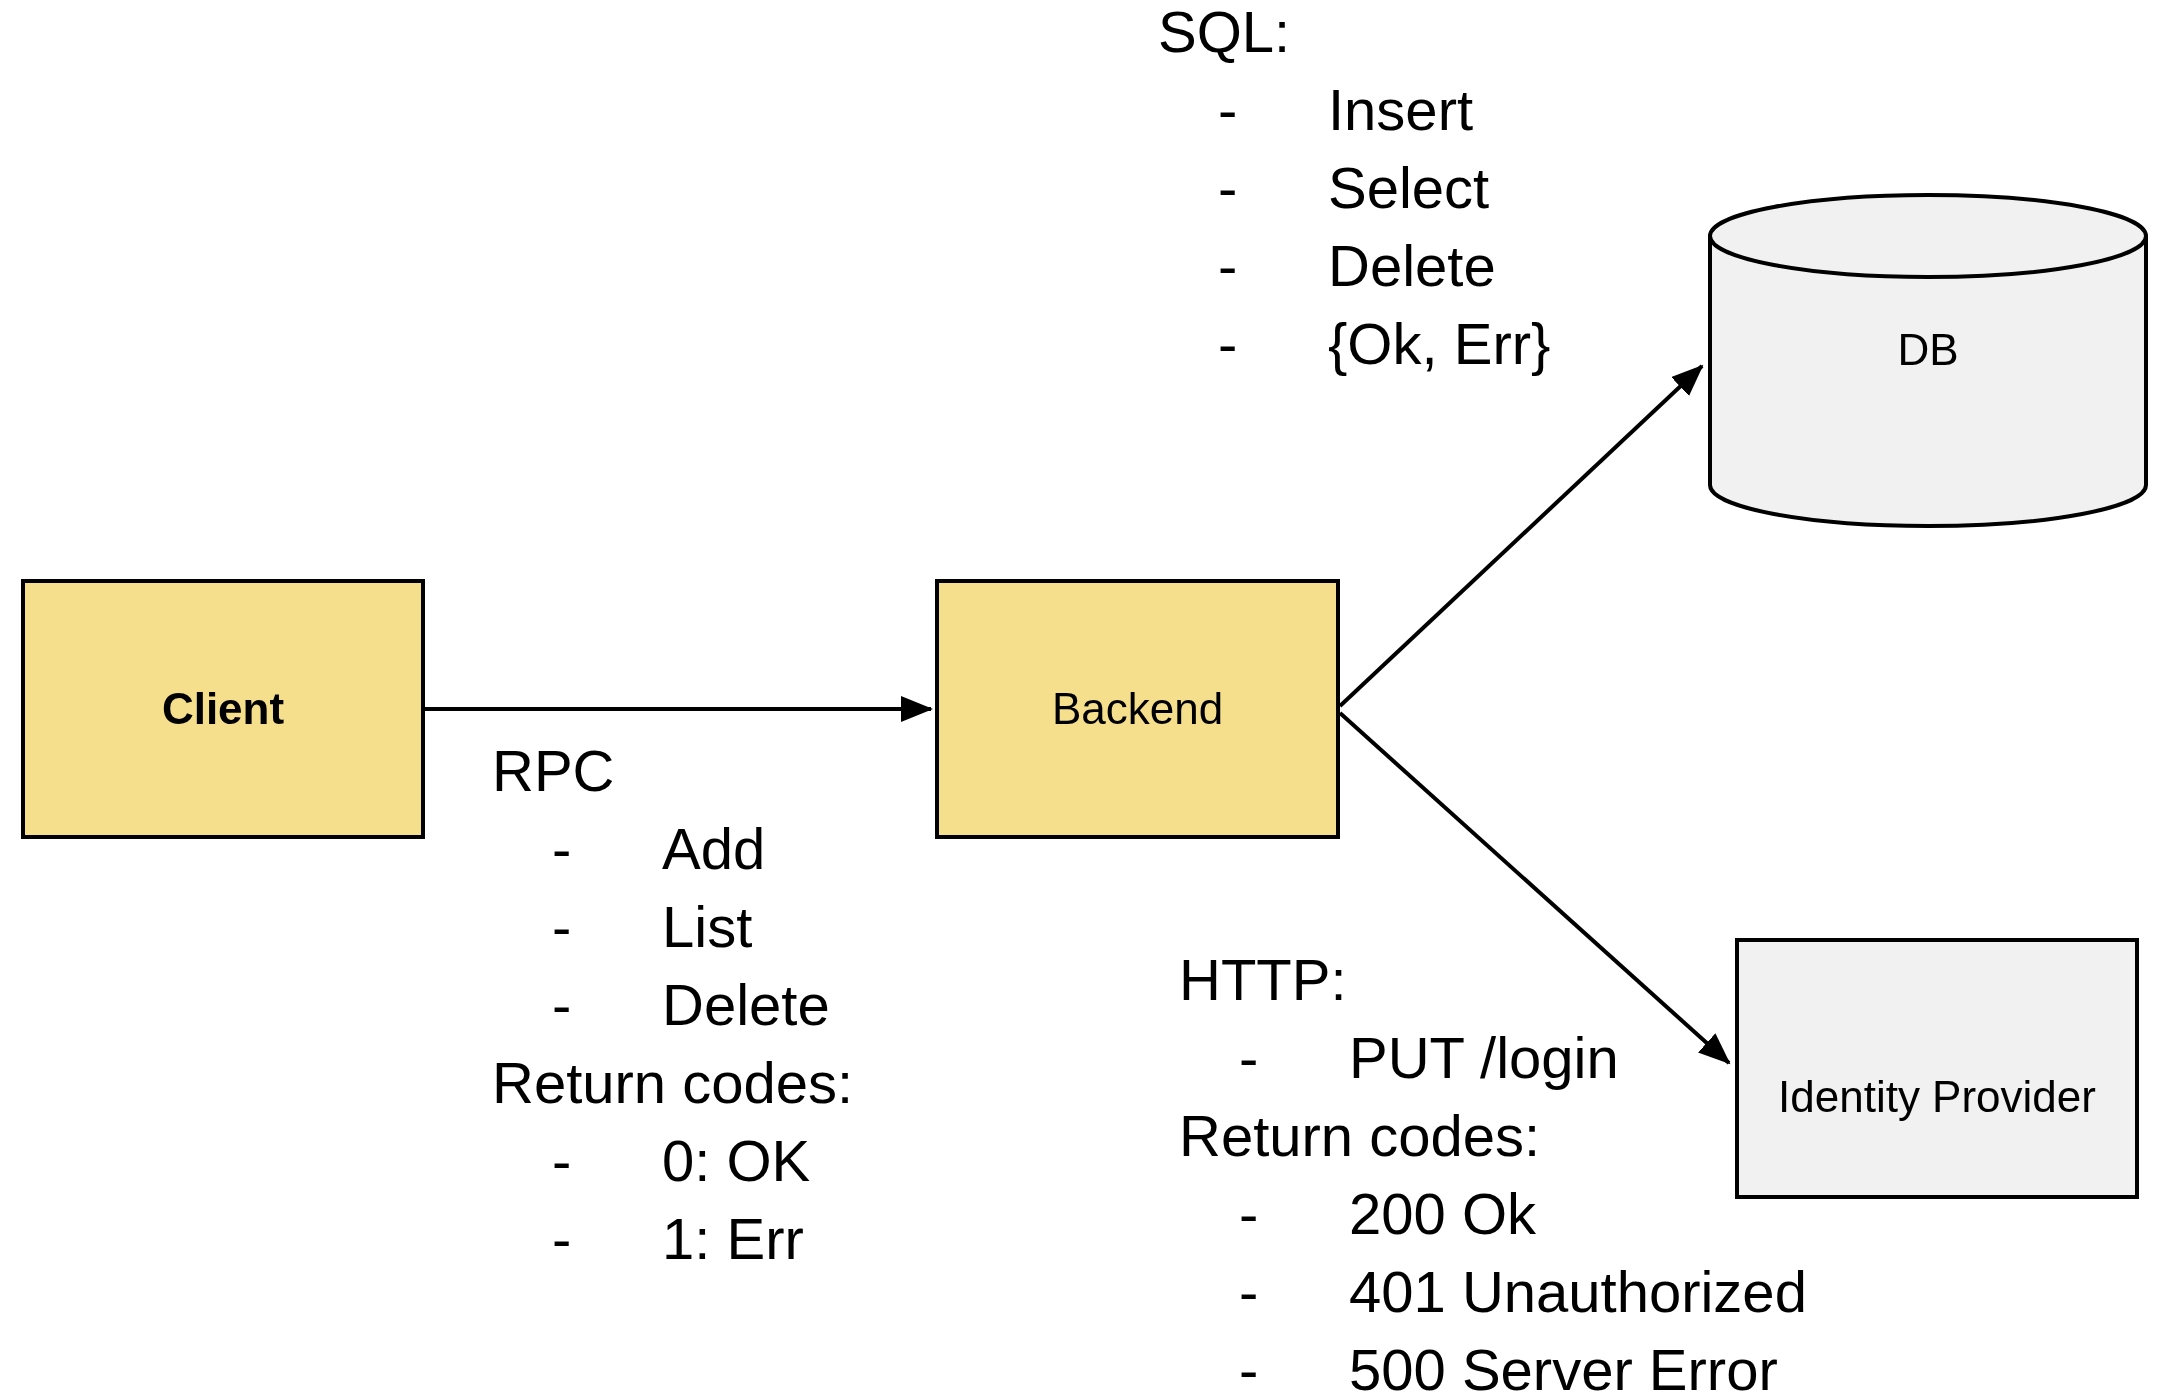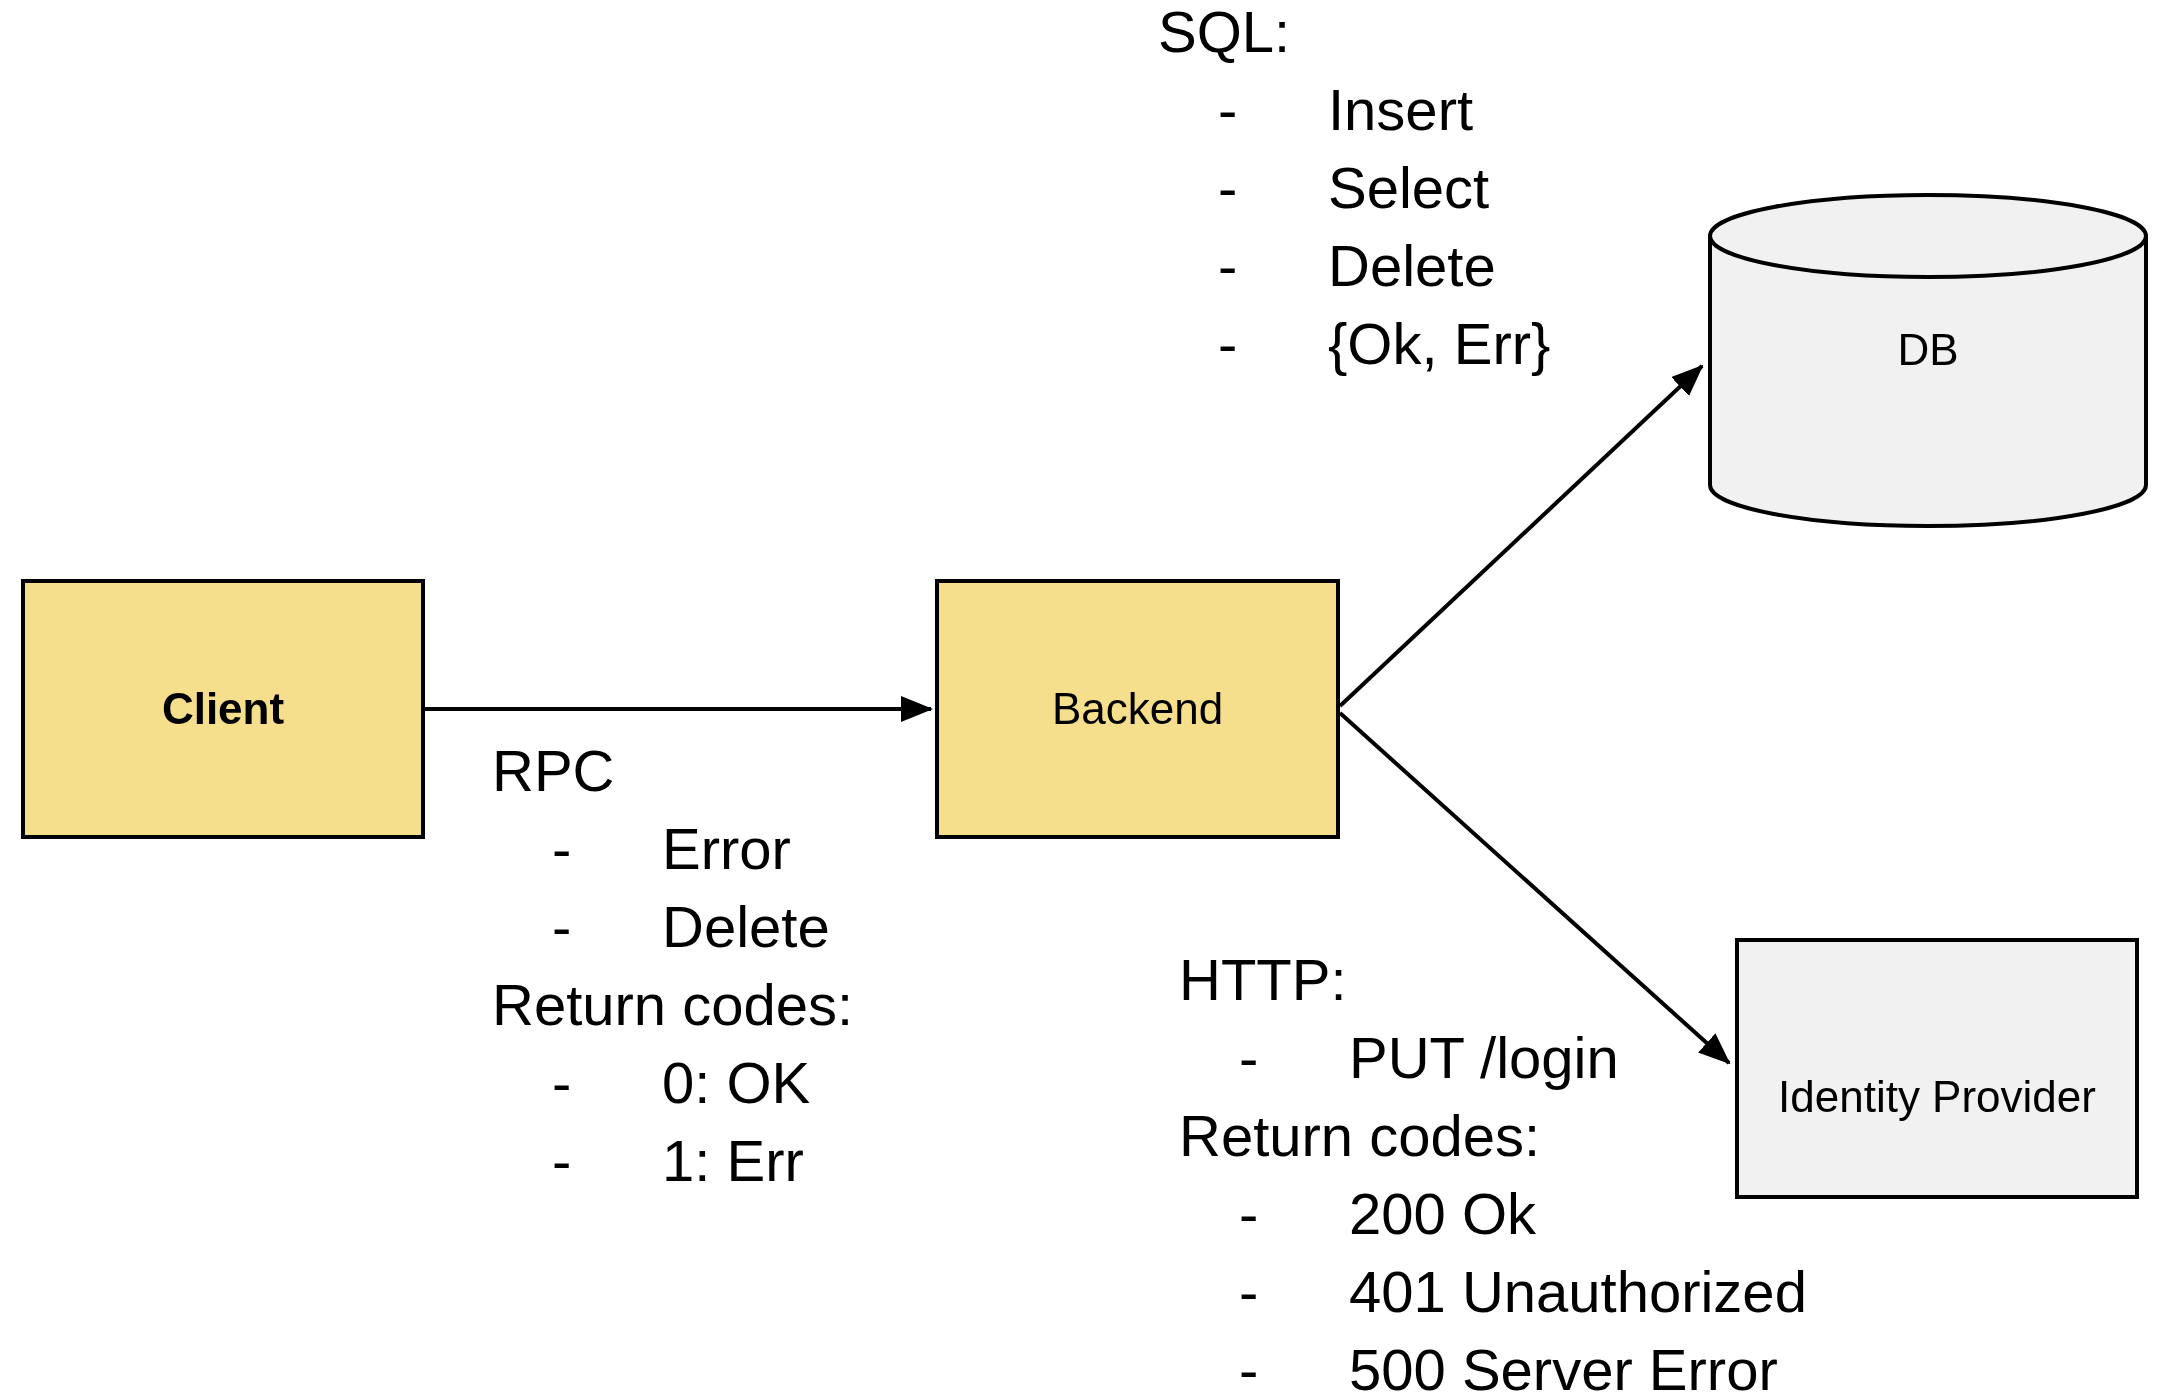--- a/index.html
+++ b/index.html
@@ -72,21 +72,22 @@
   <div class="note" style="left:1158px; top:-7px;">
     <div class="ln"><span>SQL:</span></div>
     <div class="ln"><span class="dash">-</span><span>Insert</span></div>
     <div class="ln"><span class="dash">-</span><span>Select</span></div>
     <div class="ln"><span class="dash">-</span><span>Delete</span></div>
     <div class="ln"><span class="dash">-</span><span>{Ok, Err}</span></div>
   </div>
 
   <div class="note" style="left:492px; top:732px;">
     <div class="ln"><span>RPC</span></div>
-    <div class="ln"><span class="dash">-</span><span>Error</span></div>
+    <div class="ln"><span class="dash">-</span><span>Add</span></div>
+    <div class="ln"><span class="dash">-</span><span>List</span></div>
     <div class="ln"><span class="dash">-</span><span>Delete</span></div>
     <div class="ln"><span>Return codes:</span></div>
     <div class="ln"><span class="dash">-</span><span>0: OK</span></div>
     <div class="ln"><span class="dash">-</span><span>1: Err</span></div>
   </div>
 
   <div class="note" style="left:1179px; top:941px;">
     <div class="ln"><span>HTTP:</span></div>
     <div class="ln"><span class="dash">-</span><span>PUT /login</span></div>
     <div class="ln"><span>Return codes:</span></div>

